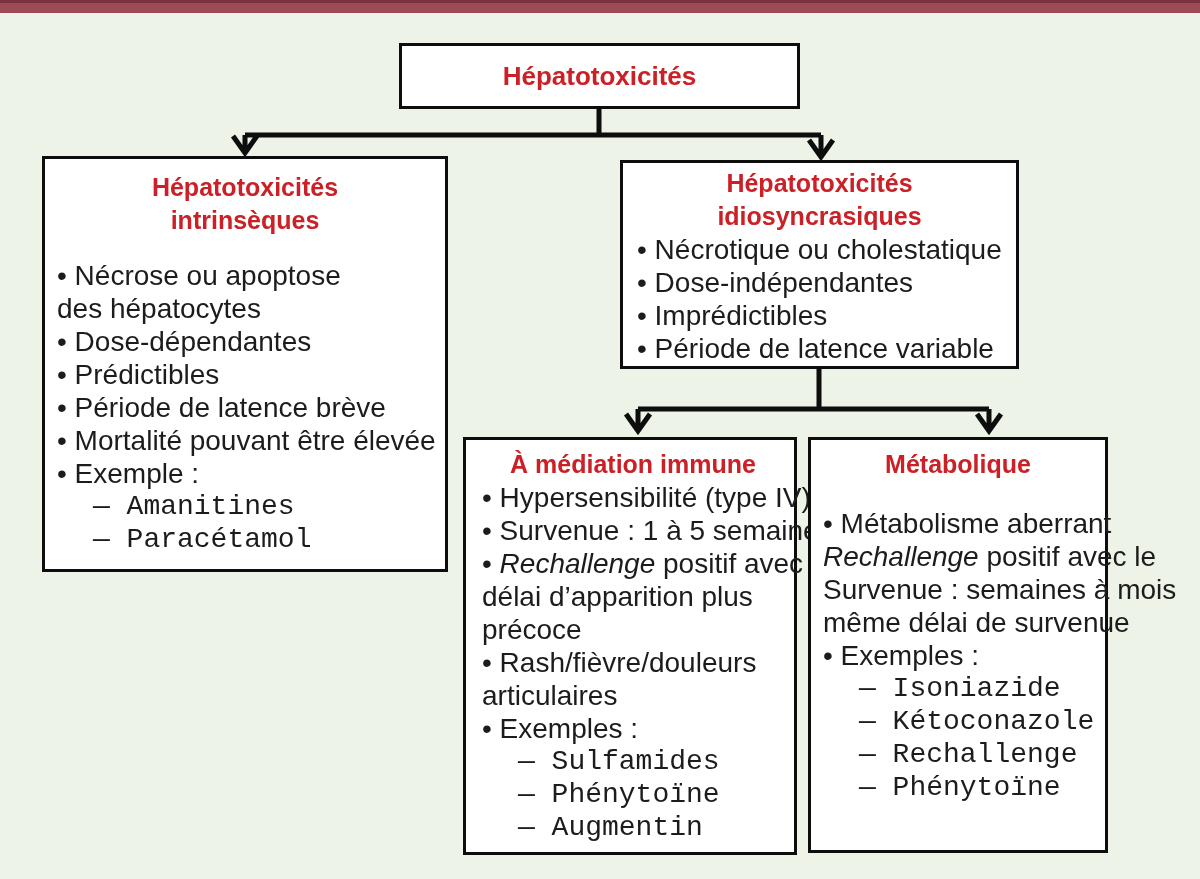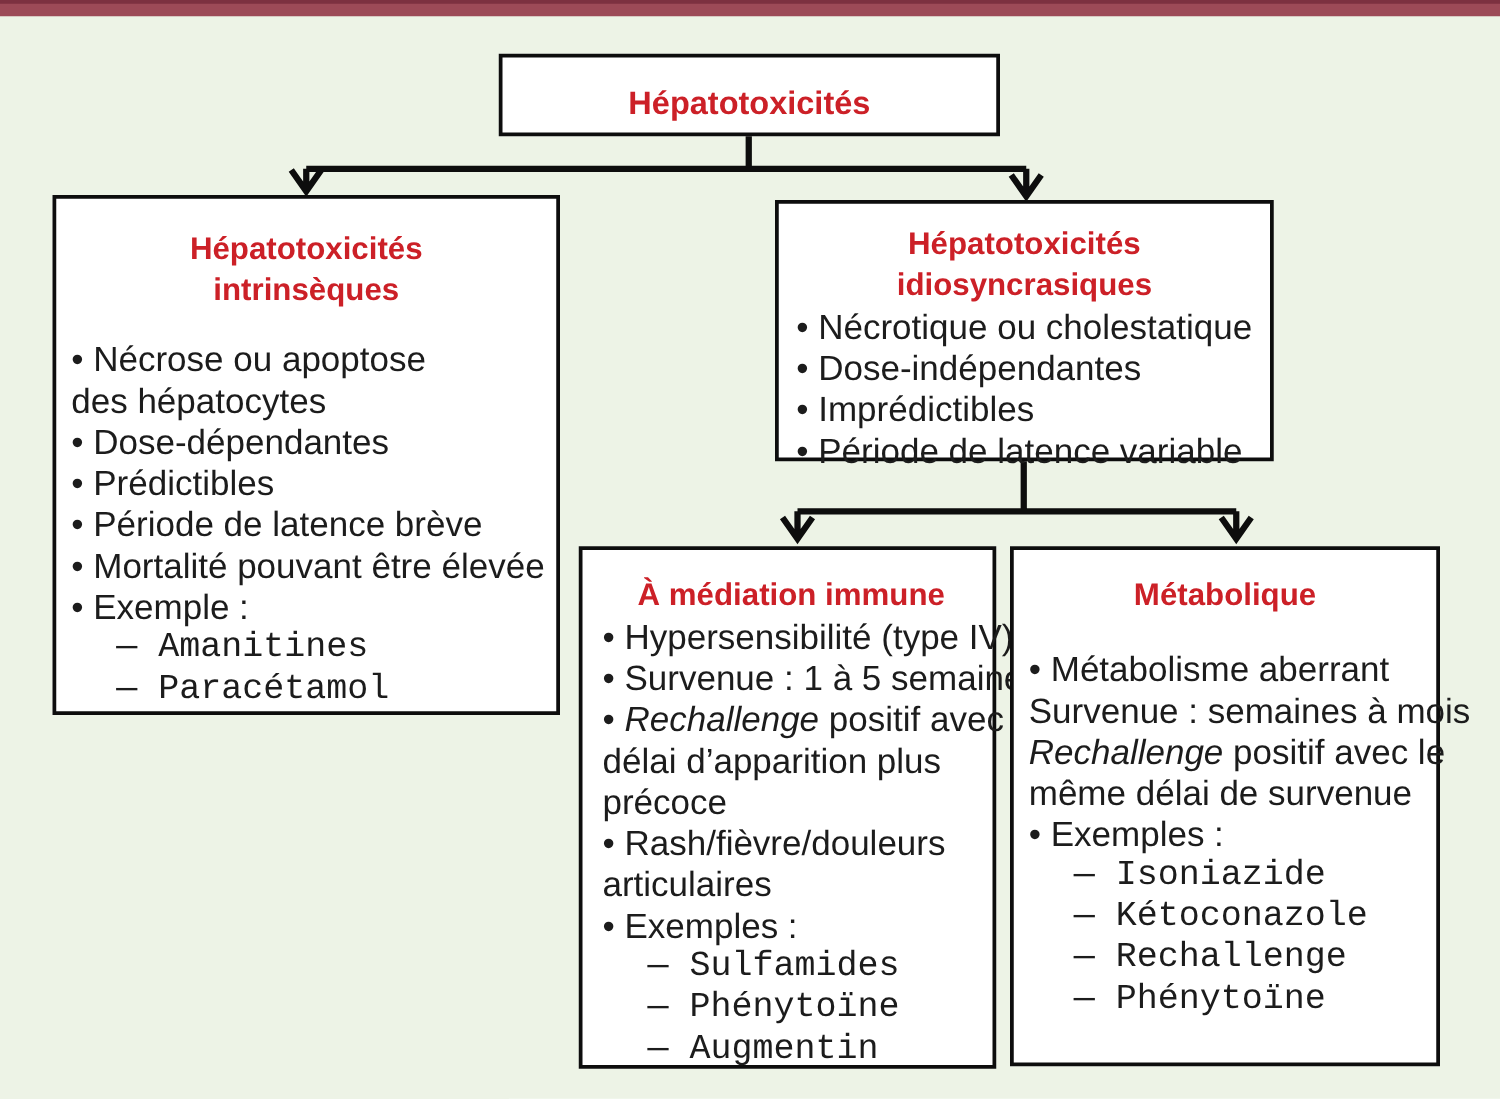--- a/index.html
+++ b/index.html
@@ -25,21 +25,20 @@
     border: 3px solid #0d0d0d;
     box-sizing: border-box;
     color: #1c1c1c;
   }
   .box-title {
     color: #cc2027;
     font-weight: bold;
     font-size: 25px;
     line-height: 33px;
     text-align: center;
-    margin-top: 12px;
   }
   .line {
     font-size: 28px;
     line-height: 33px;
     white-space: nowrap;
   }
   .line .it { font-style: italic; text-align: center; }
   .indent { padding-left: 36px; font-family: Liberation Mono, monospace; }
 
   
@@ -53,21 +52,21 @@
   #box-intrinsic { left: 42px; top: 156px; width: 406px; height: 416px; padding: 12px 12px 0 12px; }
   #box-intrinsic .box-title { margin-bottom: 22px; }
 
   
   #box-idio { left: 620px; top: 160px; width: 399px; height: 209px; padding: 4px 14px 0 14px; }
 
   
   #box-immune { left: 463px; top: 437px; width: 334px; height: 418px; padding: 8px 10px 0 16px; }
 
   
-  #box-metabolic { left: 808px; top: 437px; width: 344px; height: 416px; padding: 8px 12px 0 12px; }
+  #box-metabolic { left: 808px; top: 437px; width: 300px; height: 416px; padding: 8px 12px 0 12px; }
   #box-metabolic .box-title { margin-bottom: 26px; }
 
   #connectors {
     position: absolute; left: 0; top: 0;
     pointer-events: none;
   }
 </style>
 </head>
 <body>
 
@@ -133,22 +132,22 @@
       <div class="line indent"><span>— Sulfamides</span></div>
       <div class="line indent"><span>— Phénytoïne</span></div>
       <div class="line indent"><span>— Augmentin</span></div>
     </div>
   </div>
 
   <div class="box" id="box-metabolic">
     <div class="box-title">Métabolique</div>
     <div class="box-body">
       <div class="line"><span>• Métabolisme aberrant</span></div>
+      <div class="line"><i class="it">Rechallenge</i><span> positif avec le</span></div>
       <div class="line"><span>Survenue : semaines à mois</span></div>
-      <div class="line"><i class="it">Rechallenge</i><span> positif avec le</span></div>
       <div class="line"><span>même délai de survenue</span></div>
       <div class="line"><span>• Exemples :</span></div>
       <div class="line indent"><span>— Isoniazide</span></div>
       <div class="line indent"><span>— Kétoconazole</span></div>
       <div class="line indent"><span>— Rechallenge</span></div>
       <div class="line indent"><span>— Phénytoïne</span></div>
     </div>
   </div>
 
 </div>

